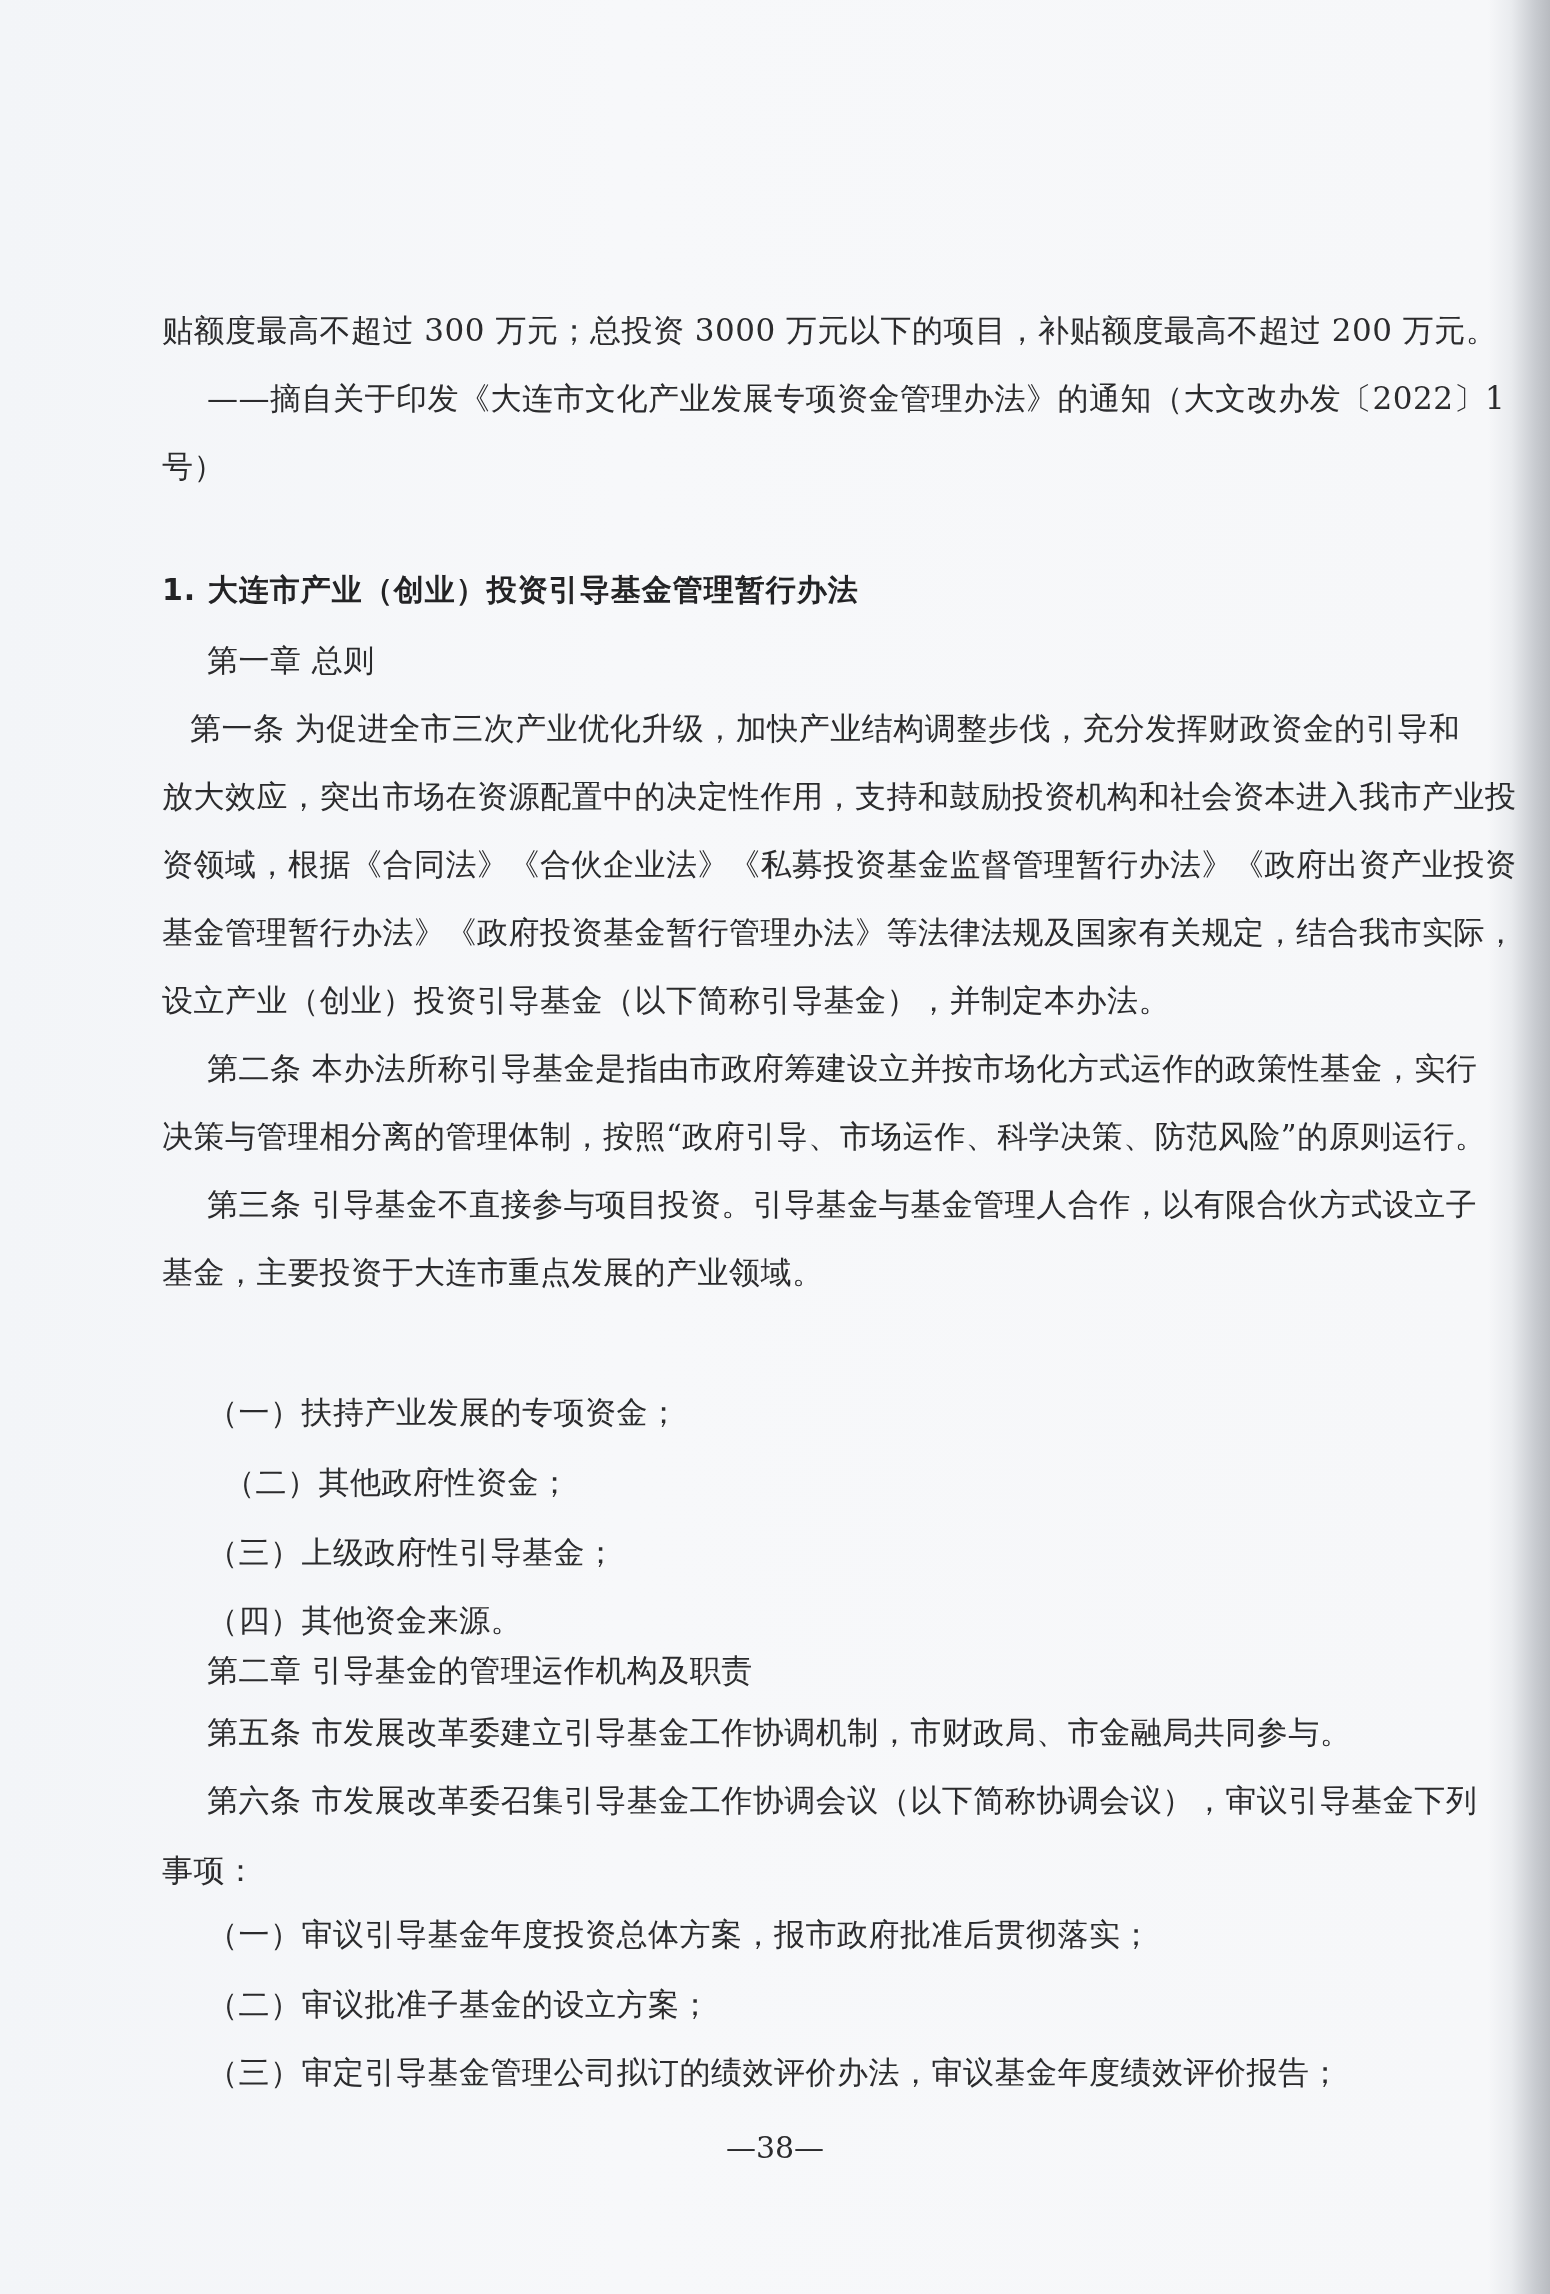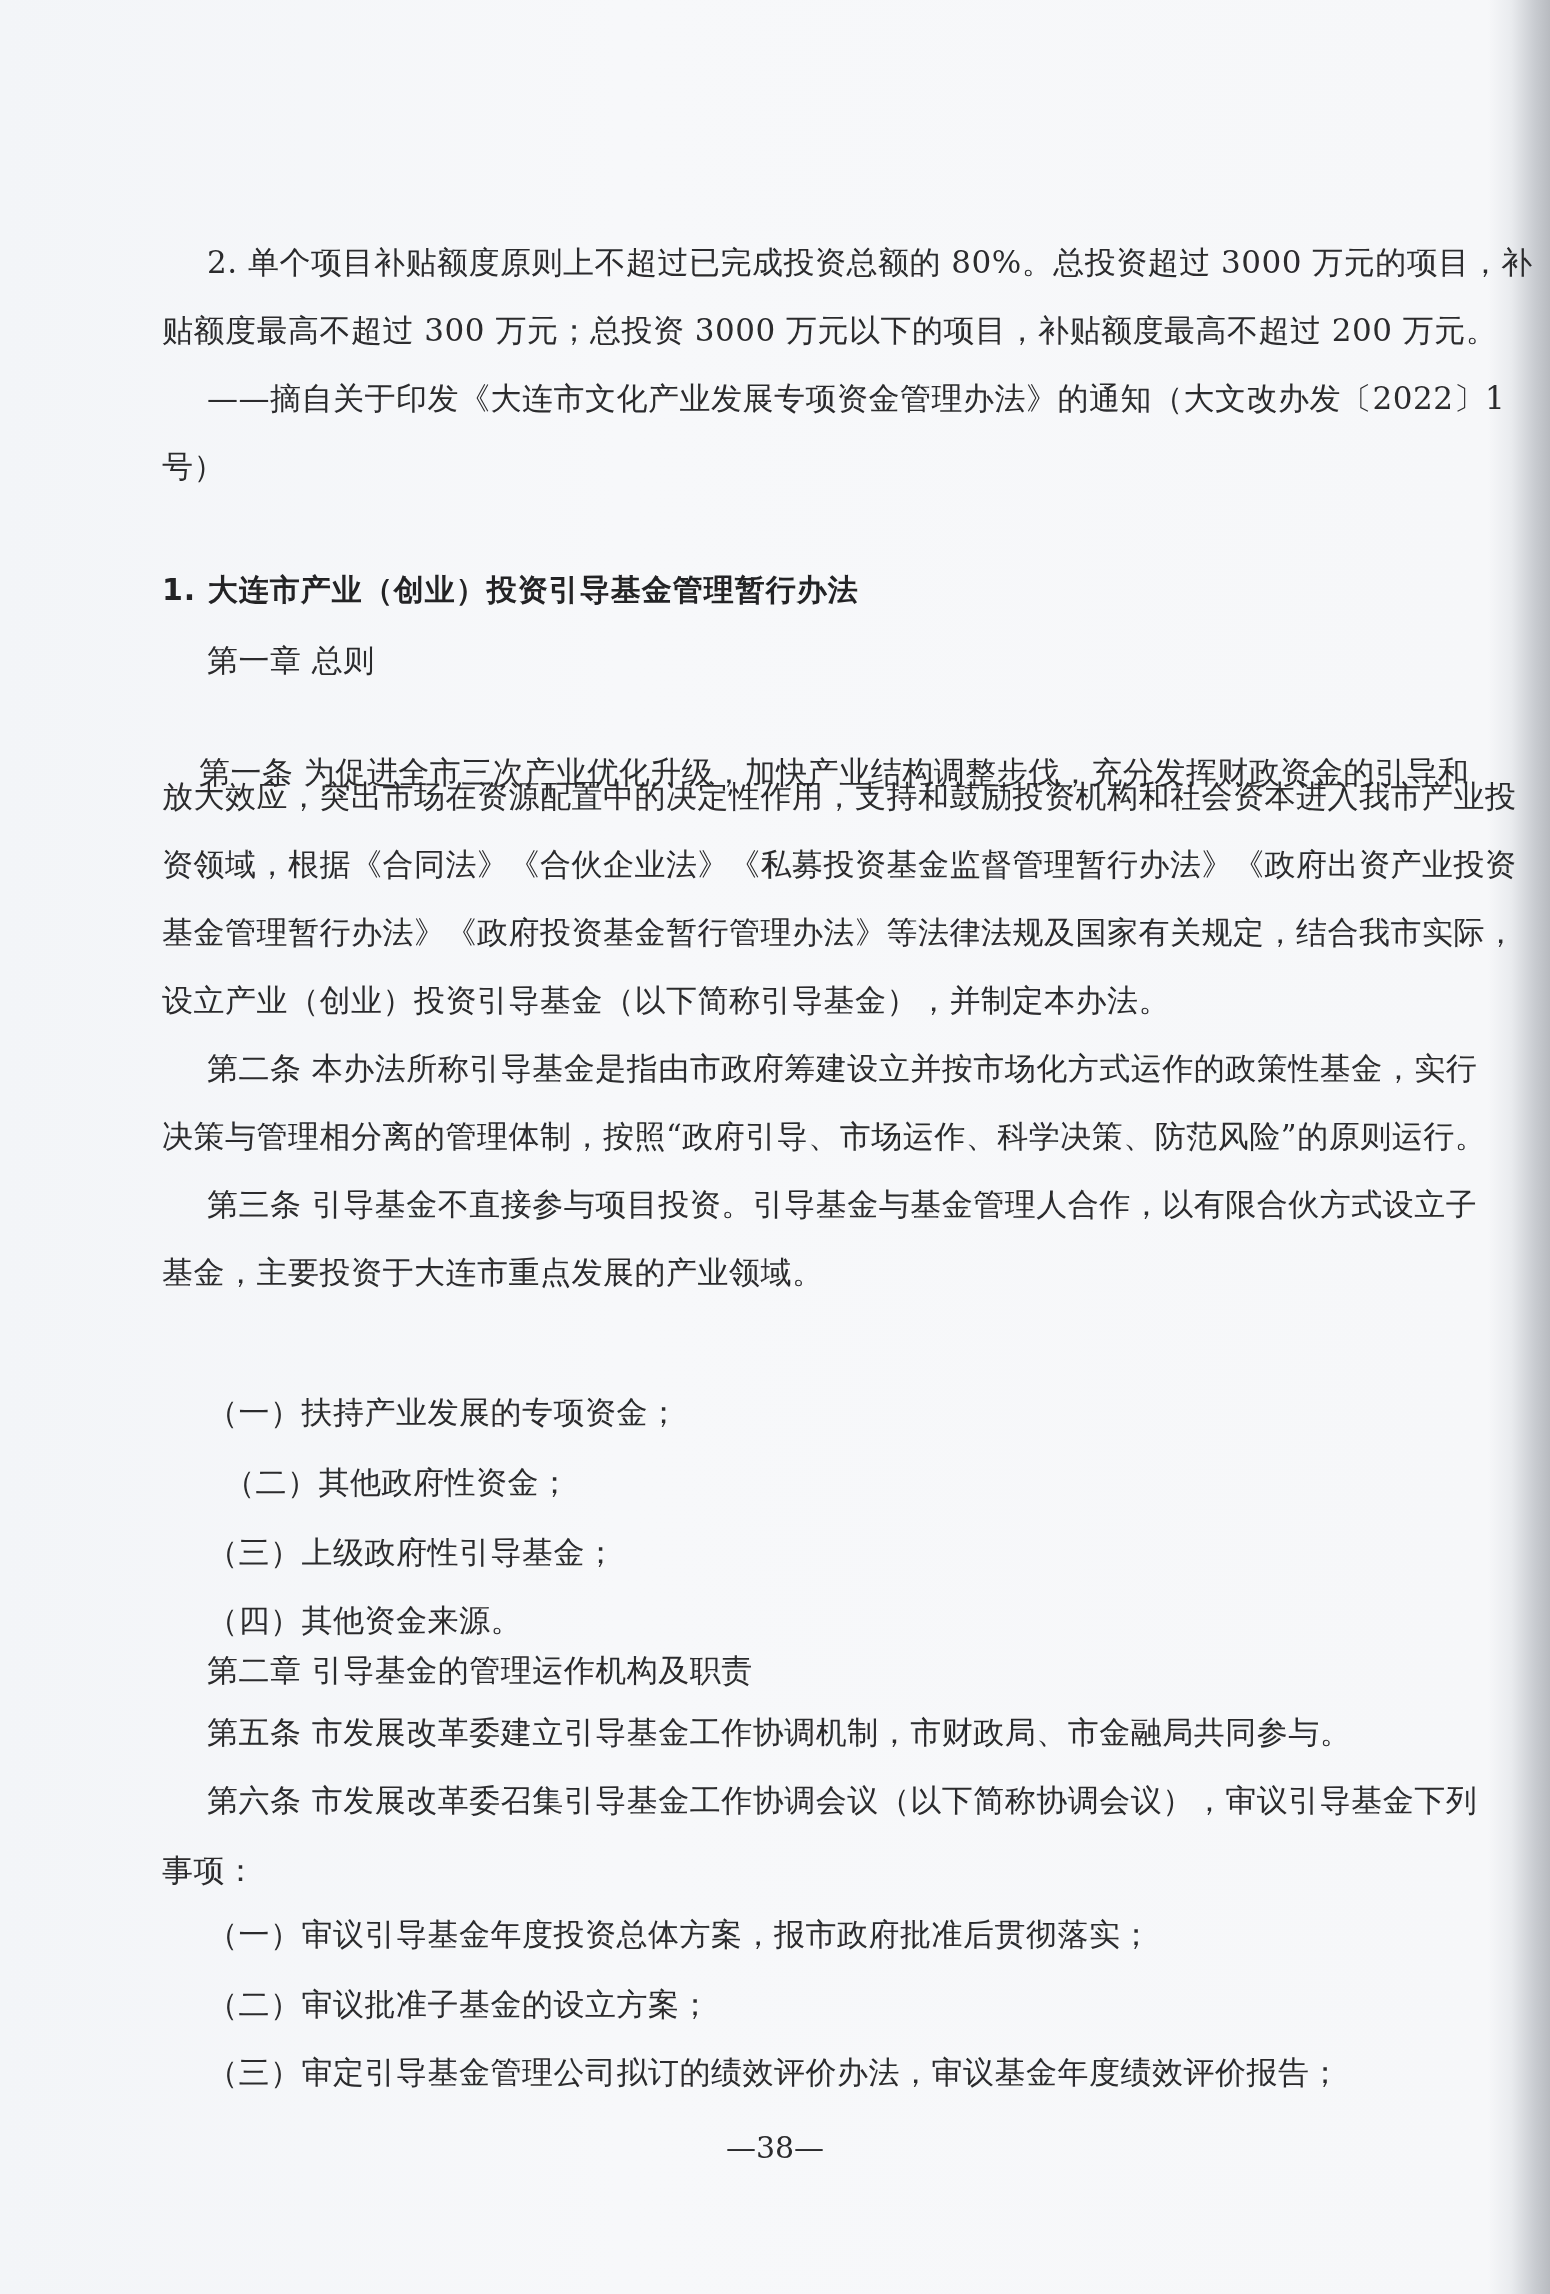--- a/index.html
+++ b/index.html
@@ -49,30 +49,29 @@
       font-size: 30px;
       line-height: 40px;
       color: #2b2b2d;
     }
   </style>
 </head>
 <body>
 
 <div class="page">
 
-  <div class="line body-text" style="left:207px; top:242px;">2. 单个项目补贴额度原则上不超过已完成投资总额的 80%。总投资超过 3000 万元的项目，补</div>
   <div class="line body-text" style="left:162px; top:310px;">贴额度最高不超过 300 万元；总投资 3000 万元以下的项目，补贴额度最高不超过 200 万元。</div>
   <div class="line body-text" style="left:207px; top:378px;">——摘自关于印发《大连市文化产业发展专项资金管理办法》的通知（大文改办发〔2022〕1</div>
   <div class="line body-text" style="left:162px; top:446px;">号）</div>
 
   <div class="line heading" style="left:162px; top:570px;">1. 大连市产业（创业）投资引导基金管理暂行办法</div>
 
   <div class="line body-text" style="left:207px; top:640px;">第一章  总则</div>
 
-  <div class="line body-text" style="left:199px; top:708px;margin-top:44px;">第一条  为促进全市三次产业优化升级，加快产业结构调整步伐，充分发挥财政资金的引导和</div>
+  <div class="line body-text" style="left:190px; top:708px;">第一条  为促进全市三次产业优化升级，加快产业结构调整步伐，充分发挥财政资金的引导和</div>
   <div class="line body-text" style="left:162px; top:776px;">放大效应，突出市场在资源配置中的决定性作用，支持和鼓励投资机构和社会资本进入我市产业投</div>
   <div class="line body-text" style="left:162px; top:844px;">资领域，根据《合同法》《合伙企业法》《私募投资基金监督管理暂行办法》《政府出资产业投资</div>
   <div class="line body-text" style="left:162px; top:912px;">基金管理暂行办法》《政府投资基金暂行管理办法》等法律法规及国家有关规定，结合我市实际，</div>
   <div class="line body-text" style="left:162px; top:980px;">设立产业（创业）投资引导基金（以下简称引导基金），并制定本办法。</div>
 
   <div class="line body-text" style="left:207px; top:1048px;">第二条  本办法所称引导基金是指由市政府筹建设立并按市场化方式运作的政策性基金，实行</div>
   <div class="line body-text" style="left:162px; top:1116px;">决策与管理相分离的管理体制，按照“政府引导、市场运作、科学决策、防范风险”的原则运行。</div>
 
   <div class="line body-text" style="left:162px; top:1252px;">基金，主要投资于大连市重点发展的产业领域。</div>
   <div class="line body-text" style="left:207px; top:1184px;">第三条  引导基金不直接参与项目投资。引导基金与基金管理人合作，以有限合伙方式设立子</div>

